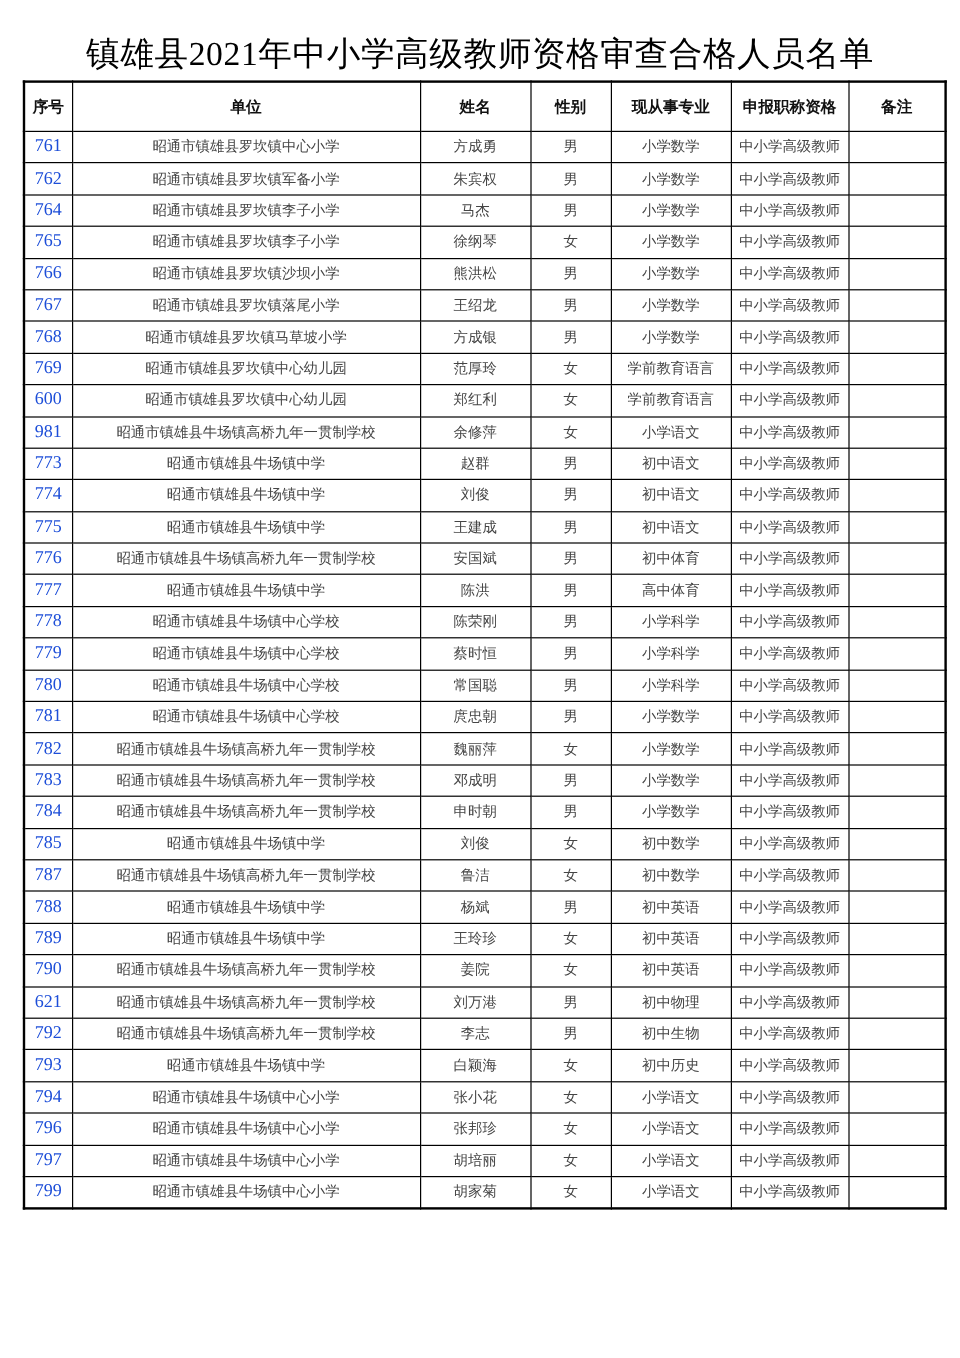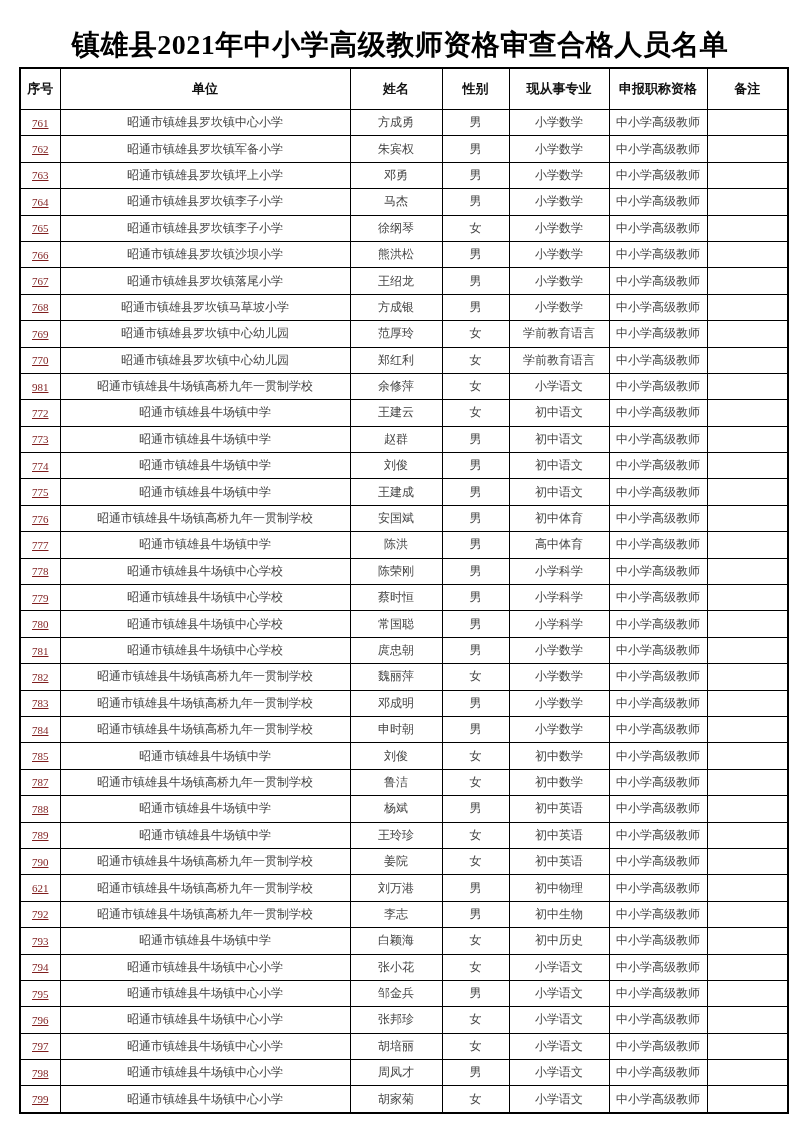--- a/index.html
+++ b/index.html
@@ -15,21 +15,21 @@
     color: #000;
     overflow: hidden;
   }
   .page-title {
     position: absolute;
     top: 26px;
     left: 0;
     width: 800px;
     text-align: center;
     font-size: 28px;
-    font-weight: bold;
+    font-weight: normal;
     color: #000000;
     letter-spacing: 0.5px;
     margin: 0;
     font-family: "Liberation Serif", "DejaVu Serif", serif;
   }
   table.roster {
     position: absolute;
     top: 67px;
     left: 19px;
     width: 768px;
@@ -55,23 +55,22 @@
     font-size: 12px;
     text-align: center;
     vertical-align: middle;
     color: #454545;
     padding: 0 2px;
     overflow: hidden;
     white-space: nowrap;
   }
   table.roster td.cell-serial {
     font-family: "Liberation Serif", "DejaVu Serif", serif;
-    font-size: 11px;
-    color: #7f1d1d;
-    text-decoration: underline;
+    font-size: 15px;
+    color: #1d4ed8;
   }
 </style>
 </head>
 <body>
 
 <h1 class="page-title">镇雄县2021年中小学高级教师资格审查合格人员名单</h1>
 
 <table class="roster">
   <colgroup>
       <col style="width: 40px;">
@@ -106,29 +105,20 @@
       <tr>
         <td class="cell-serial">762</td>
         <td class="cell-unit">昭通市镇雄县罗坎镇军备小学</td>
         <td class="cell-name">朱宾权</td>
         <td class="cell-gender">男</td>
         <td class="cell-specialty">小学数学</td>
         <td class="cell-title">中小学高级教师</td>
         <td class="cell-remark"></td>
       </tr>
       <tr>
-        <td class="cell-serial">763</td>
-        <td class="cell-unit">昭通市镇雄县罗坎镇坪上小学</td>
-        <td class="cell-name">邓勇</td>
-        <td class="cell-gender">男</td>
-        <td class="cell-specialty">小学数学</td>
-        <td class="cell-title">中小学高级教师</td>
-        <td class="cell-remark"></td>
-      </tr>
-      <tr>
         <td class="cell-serial">764</td>
         <td class="cell-unit">昭通市镇雄县罗坎镇李子小学</td>
         <td class="cell-name">马杰</td>
         <td class="cell-gender">男</td>
         <td class="cell-specialty">小学数学</td>
         <td class="cell-title">中小学高级教师</td>
         <td class="cell-remark"></td>
       </tr>
       <tr>
         <td class="cell-serial">765</td>
@@ -169,43 +159,34 @@
       <tr>
         <td class="cell-serial">769</td>
         <td class="cell-unit">昭通市镇雄县罗坎镇中心幼儿园</td>
         <td class="cell-name">范厚玲</td>
         <td class="cell-gender">女</td>
         <td class="cell-specialty">学前教育语言</td>
         <td class="cell-title">中小学高级教师</td>
         <td class="cell-remark"></td>
       </tr>
       <tr>
-        <td class="cell-serial">770</td>
+        <td class="cell-serial">600</td>
         <td class="cell-unit">昭通市镇雄县罗坎镇中心幼儿园</td>
         <td class="cell-name">郑红利</td>
         <td class="cell-gender">女</td>
         <td class="cell-specialty">学前教育语言</td>
         <td class="cell-title">中小学高级教师</td>
         <td class="cell-remark"></td>
       </tr>
       <tr>
         <td class="cell-serial">981</td>
         <td class="cell-unit">昭通市镇雄县牛场镇高桥九年一贯制学校</td>
         <td class="cell-name">余修萍</td>
         <td class="cell-gender">女</td>
         <td class="cell-specialty">小学语文</td>
-        <td class="cell-title">中小学高级教师</td>
-        <td class="cell-remark"></td>
-      </tr>
-      <tr>
-        <td class="cell-serial">772</td>
-        <td class="cell-unit">昭通市镇雄县牛场镇中学</td>
-        <td class="cell-name">王建云</td>
-        <td class="cell-gender">女</td>
-        <td class="cell-specialty">初中语文</td>
         <td class="cell-title">中小学高级教师</td>
         <td class="cell-remark"></td>
       </tr>
       <tr>
         <td class="cell-serial">773</td>
         <td class="cell-unit">昭通市镇雄县牛场镇中学</td>
         <td class="cell-name">赵群</td>
         <td class="cell-gender">男</td>
         <td class="cell-specialty">初中语文</td>
         <td class="cell-title">中小学高级教师</td>
@@ -385,51 +366,33 @@
       <tr>
         <td class="cell-serial">794</td>
         <td class="cell-unit">昭通市镇雄县牛场镇中心小学</td>
         <td class="cell-name">张小花</td>
         <td class="cell-gender">女</td>
         <td class="cell-specialty">小学语文</td>
         <td class="cell-title">中小学高级教师</td>
         <td class="cell-remark"></td>
       </tr>
       <tr>
-        <td class="cell-serial">795</td>
-        <td class="cell-unit">昭通市镇雄县牛场镇中心小学</td>
-        <td class="cell-name">邹金兵</td>
-        <td class="cell-gender">男</td>
-        <td class="cell-specialty">小学语文</td>
-        <td class="cell-title">中小学高级教师</td>
-        <td class="cell-remark"></td>
-      </tr>
-      <tr>
         <td class="cell-serial">796</td>
         <td class="cell-unit">昭通市镇雄县牛场镇中心小学</td>
         <td class="cell-name">张邦珍</td>
         <td class="cell-gender">女</td>
         <td class="cell-specialty">小学语文</td>
         <td class="cell-title">中小学高级教师</td>
         <td class="cell-remark"></td>
       </tr>
       <tr>
         <td class="cell-serial">797</td>
         <td class="cell-unit">昭通市镇雄县牛场镇中心小学</td>
         <td class="cell-name">胡培丽</td>
         <td class="cell-gender">女</td>
-        <td class="cell-specialty">小学语文</td>
-        <td class="cell-title">中小学高级教师</td>
-        <td class="cell-remark"></td>
-      </tr>
-      <tr>
-        <td class="cell-serial">798</td>
-        <td class="cell-unit">昭通市镇雄县牛场镇中心小学</td>
-        <td class="cell-name">周凤才</td>
-        <td class="cell-gender">男</td>
         <td class="cell-specialty">小学语文</td>
         <td class="cell-title">中小学高级教师</td>
         <td class="cell-remark"></td>
       </tr>
       <tr>
         <td class="cell-serial">799</td>
         <td class="cell-unit">昭通市镇雄县牛场镇中心小学</td>
         <td class="cell-name">胡家菊</td>
         <td class="cell-gender">女</td>
         <td class="cell-specialty">小学语文</td>

